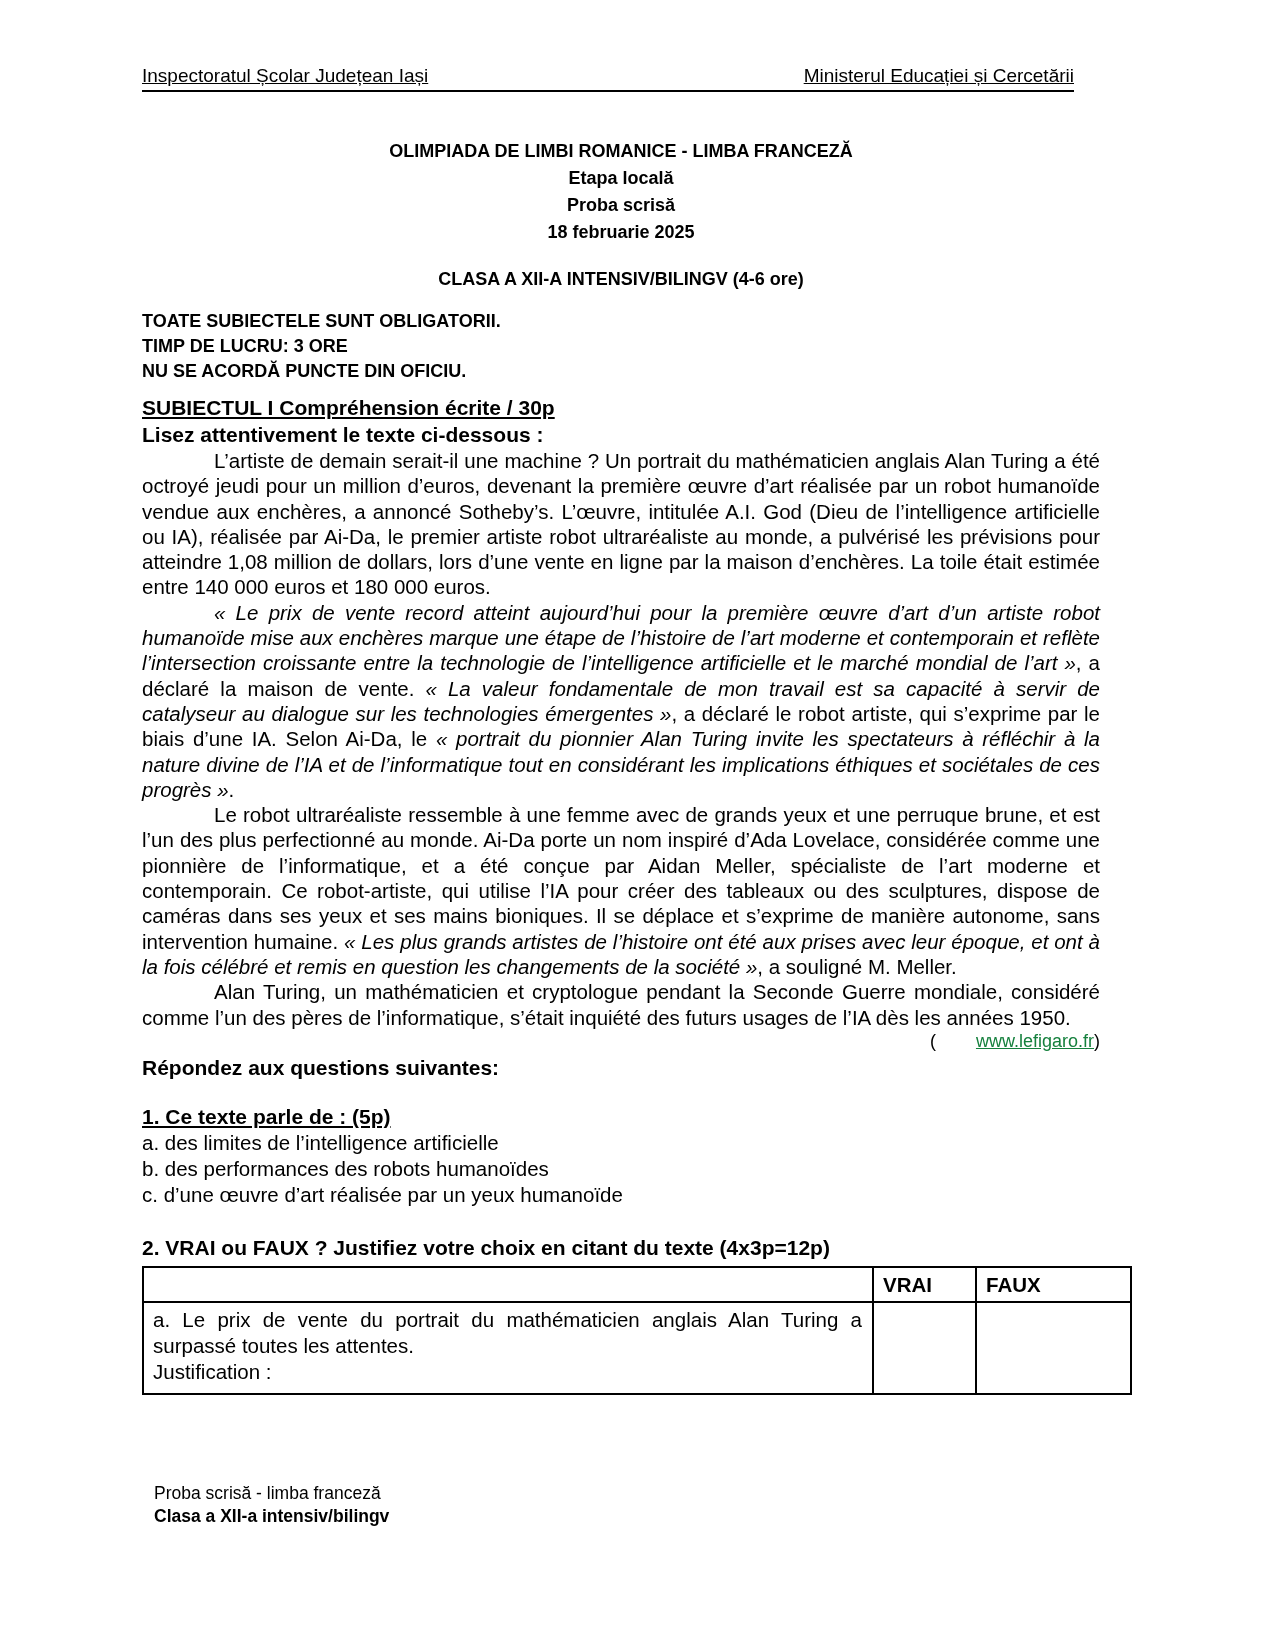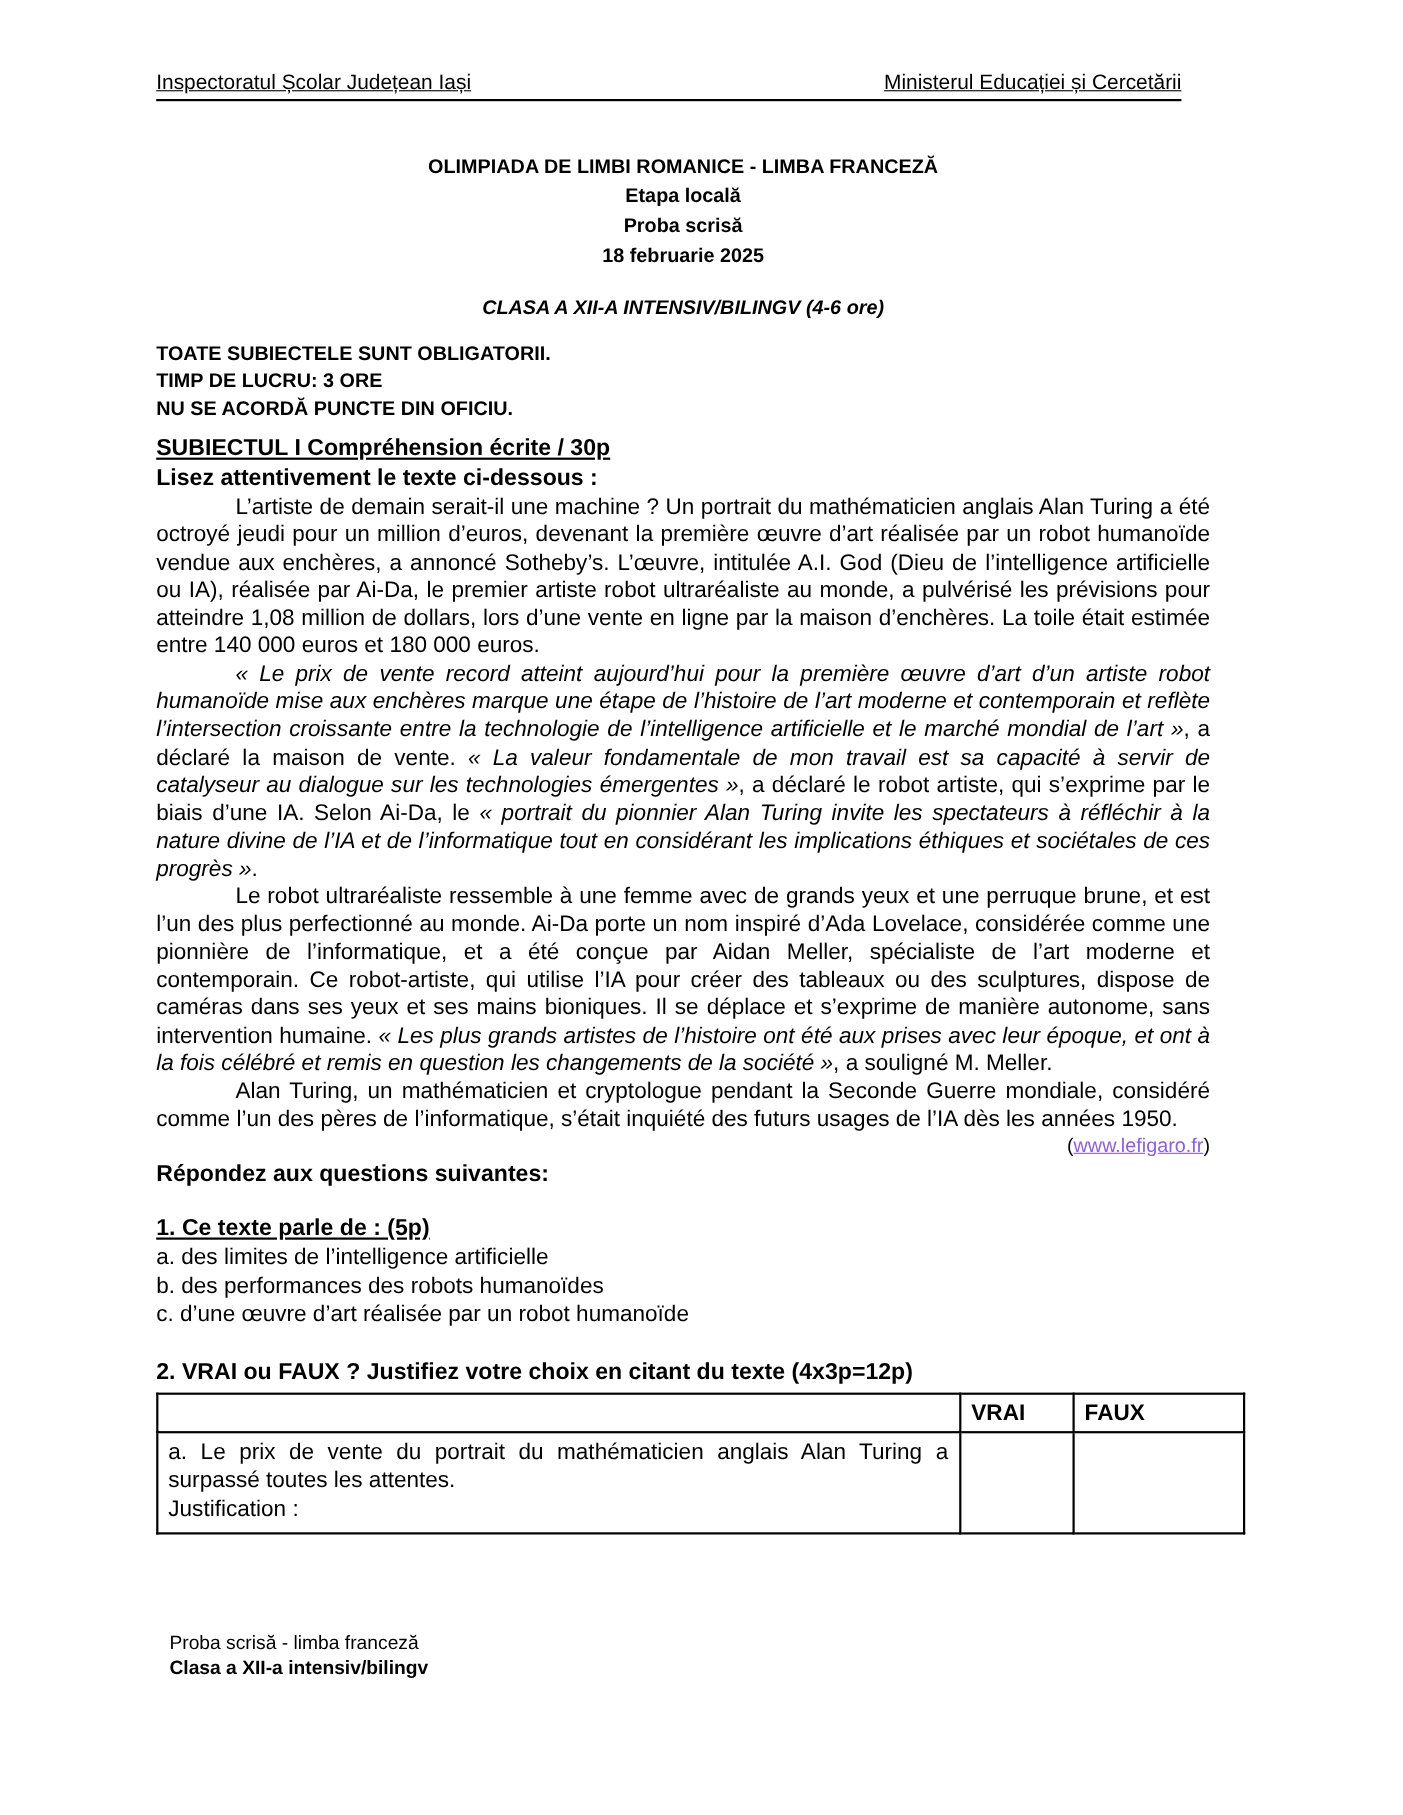--- a/index.html
+++ b/index.html
@@ -23,21 +23,21 @@
     padding-bottom: 2px;
     font-size: 19px; line-height: 24px;
   }
   .header span { text-decoration: underline; }
   .content { width: 958px; }
   .title-block {
     margin-top: 46px;
     text-align: center; font-weight: bold;
     font-size: 18px; line-height: 27px;
   }
-  .class-line { margin-top: 20px; font-style: italic; }
+  .class-line { margin-top: 20px; }
   .notices {
     margin-top: 16px;
     font-weight: bold; font-size: 18px; line-height: 25px;
   }
   .subject-heading {
     margin-top: 10px;
     font-weight: bold; text-decoration: underline;
     font-size: 21px; line-height: 27px;
   }
   .lead { font-weight: bold; font-size: 21px; line-height: 27px; }
@@ -106,29 +106,29 @@
     <div class="subject-heading">SUBIECTUL I Compréhension écrite / 30p</div>
     <div class="lead">Lisez attentivement le texte ci-dessous :</div>
 
     <div class="reading-text">
         <p><span class="rn">L’artiste de demain serait-il une machine ? Un portrait du mathématicien anglais Alan Turing a été octroyé jeudi pour un million d’euros, devenant la première œuvre d’art réalisée par un robot humanoïde vendue aux enchères, a annoncé Sotheby’s. L’œuvre, intitulée A.I. God (Dieu de l’intelligence artificielle ou IA), réalisée par Ai-Da, le premier artiste robot ultraréaliste au monde, a pulvérisé les prévisions pour atteindre 1,08 million de dollars, lors d’une vente en ligne par la maison d’enchères. La toile était estimée entre 140 000 euros et 180 000 euros.</span></p>
         <p><span class="it">« Le prix de vente record atteint aujourd’hui pour la première œuvre d’art d’un artiste robot humanoïde mise aux enchères marque une étape de l’histoire de l’art moderne et contemporain et reflète l’intersection croissante entre la technologie de l’intelligence artificielle et le marché mondial de l’art »</span><span class="rn">, a déclaré la maison de vente. </span><span class="it">« La valeur fondamentale de mon travail est sa capacité à servir de catalyseur au dialogue sur les technologies émergentes »</span><span class="rn">, a déclaré le robot artiste, qui s’exprime par le biais d’une IA. Selon Ai-Da, le </span><span class="it">« portrait du pionnier Alan Turing invite les spectateurs à réfléchir à la nature divine de l’IA et de l’informatique tout en considérant les implications éthiques et sociétales de ces progrès »</span><span class="rn">.</span></p>
         <p><span class="rn">Le robot ultraréaliste ressemble à une femme avec de grands yeux et une perruque brune, et est l’un des plus perfectionné au monde. Ai-Da porte un nom inspiré d’Ada Lovelace, considérée comme une pionnière de l’informatique, et a été conçue par Aidan Meller, spécialiste de l’art moderne et contemporain. Ce robot-artiste, qui utilise l’IA pour créer des tableaux ou des sculptures, dispose de caméras dans ses yeux et ses mains bioniques. Il se déplace et s’exprime de manière autonome, sans intervention humaine. </span><span class="it">« Les plus grands artistes de l’histoire ont été aux prises avec leur époque, et ont à la fois célébré et remis en question les changements de la société »</span><span class="rn">, a souligné M. Meller.</span></p>
         <p><span class="rn">Alan Turing, un mathématicien et cryptologue pendant la Seconde Guerre mondiale, considéré comme l’un des pères de l’informatique, s’était inquiété des futurs usages de l’IA dès les années 1950.</span></p>
       </div>
 
-    <div class="source-line"><span>(</span><a href="#" style="color: #8b5cf6;">www.lefigaro.fr</a><span>)</span></div>
+    <div class="source-line"><span>(</span><a href="#" style="color: #15803d; margin-left: 40px;">www.lefigaro.fr</a><span>)</span></div>
 
     <div class="questions-intro">Répondez aux questions suivantes:</div>
 
     <div class="q1-heading">1. Ce texte parle de : (5p)</div>
     <div>
         <div class="option-line">a. des limites de l’intelligence artificielle</div>
         <div class="option-line">b. des performances des robots humanoïdes</div>
-        <div class="option-line">c. d’une œuvre d’art réalisée par un robot humanoïde</div>
+        <div class="option-line">c. d’une œuvre d’art réalisée par un yeux humanoïde</div>
       </div>
 
     <div class="q2-heading">2. VRAI ou FAUX ? Justifiez votre choix en citant du texte (4x3p=12p)</div>
 
     <table class="tf">
       <colgroup>
         <col style="width:730px">
         <col style="width:103px">
         <col style="width:155px">
       </colgroup>

